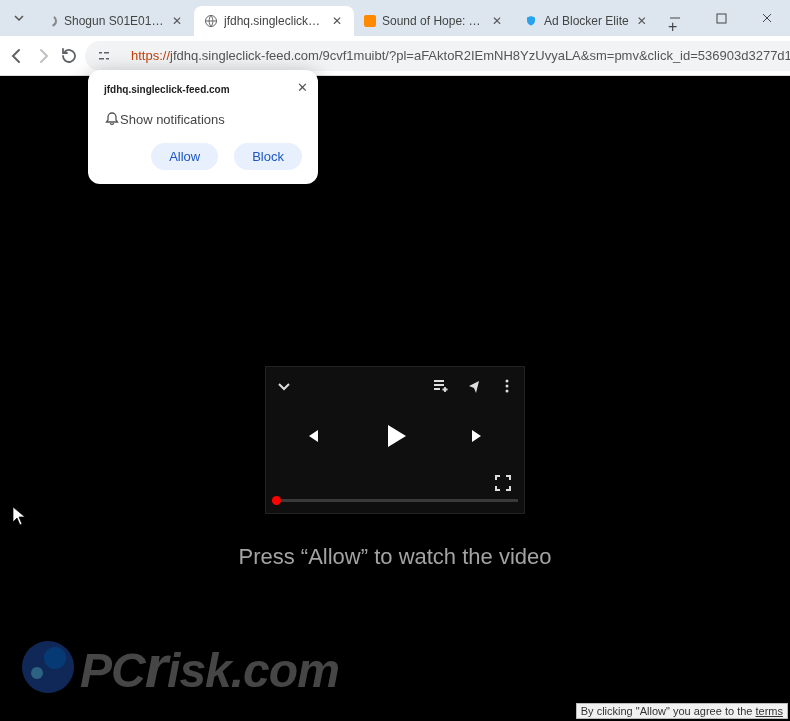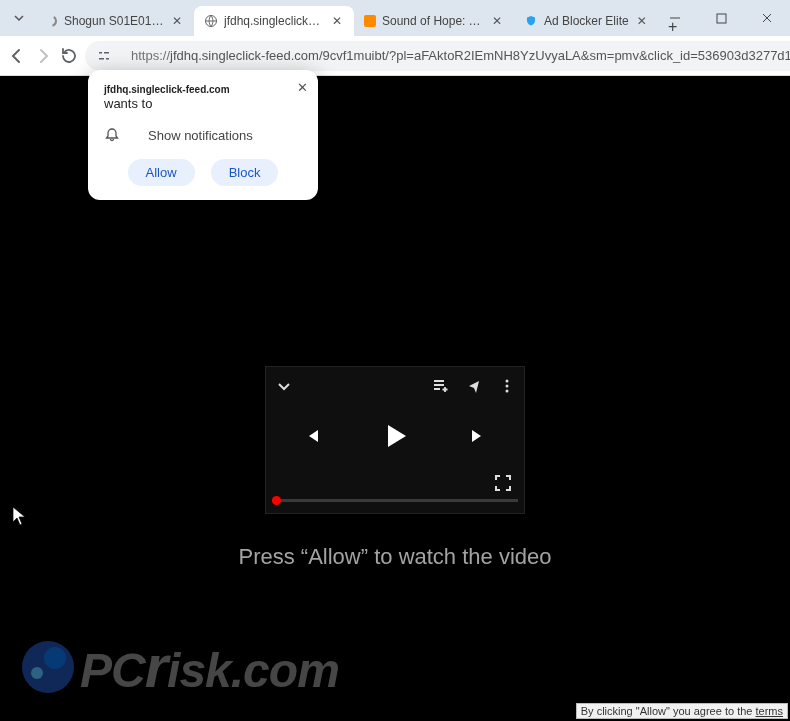--- a/index.html
+++ b/index.html
@@ -16,41 +16,41 @@
   .tab .close { font-size: 12px; color:#555; padding:0 2px; cursor:pointer;}
   .newtab { width: 28px; display:flex; align-items:center; justify-content:center; color:#444; font-size:16px; cursor:pointer;}
   .winctrls { position:absolute; right:0; top:0; height:36px; display:flex;}
   .winbtn { width:46px; display:flex; align-items:center; justify-content:center; color:#444; cursor:pointer;}
 
   
   .toolbar { height: 40px; background:#fff; display:flex; align-items:center; padding: 4px 8px; gap:8px; border-bottom:1px solid #ddd;}
   .tbtn { width:30px; height:30px; display:flex; align-items:center; justify-content:center; color:#5f6368; border-radius:50%; cursor:pointer;}
   .addr { flex:1; height:30px; background:#f1f3f4; border-radius:16px; display:flex; align-items:center; padding:0 12px; gap:8px; font-size:13px; color:#555;}
   .addr .url { flex:1; white-space:nowrap; overflow:hidden; text-overflow:ellipsis;}
-  .addr .proto { color:#737373;padding-left:12px;}
+  .addr .proto { color:#c2410c;padding-left:12px;}
 
   
   .viewport { position:relative; height: calc(721px - 76px); background:#000; overflow:hidden;}
   .player { position:absolute; left:50%; top:290px; transform:translateX(-50%); width:260px; background:#0f0f0f; border:1px solid #222; }
   .player-top { display:flex; justify-content:space-between; align-items:center; height:38px; padding:0 10px;}
   .ptop-left, .ptop-right { display:flex; align-items:center; gap:16px; color:#ddd;}
   .player-mid { display:flex; justify-content:center; align-items:center; gap:58px; height:62px; color:#fff;}
   .player-bot { height:32px; display:flex; align-items:center; justify-content:flex-end; padding:0 12px;}
   .seek { position:relative; height:14px; padding:0 6px 4px 6px;}
   .seek-track { height:3px; background:#3a3a3a; position:relative;}
   .seek-dot { position:absolute; left:0; top:-3px; width:9px; height:9px; background:#f00; border-radius:50%;}
   .instr { position:absolute; left:0; right:0; top:468px; text-align:center; color:#a3a3a3; font-size:22px; font-weight:400;}
 
   
   .perm { position:absolute; left:88px; top:70px; width:230px; background:#fff; border-radius:12px; box-shadow:0 6px 22px rgba(0,0,0,0.35); padding:14px 16px 14px 16px; font-size:13px; color:#222;}
   .perm-title { font-weight:700; font-size:10px;}
   .perm-sub { font-size:13px; margin-top:1px;}
   .perm-close { position:absolute; right:10px; top:10px; color:#555; cursor:pointer;}
-  .perm-row { display:flex; align-items:center; gap:28px; margin:16px 0 16px 0; color:#444; font-size:13px;}
-  .perm-btns { display:flex; justify-content:center; gap:16px;}
+  .perm-row { display:flex; align-items:center; gap:0; margin:16px 0 16px 0; color:#444; font-size:13px;}
+  .perm-btns { display:flex; justify-content:flex-end; gap:16px;}
   .pillbtn { background:#e8f0fe; color:#1a57c3; border:none; border-radius:16px; padding:6px 18px; font-size:13px; cursor:pointer;}
 
   
   .wm { position:absolute; left:22px; bottom:20px; display:flex; align-items:center; gap:6px; opacity:0.55;justify-content:space-between;}
   .wm-logo { width:52px; height:52px; position:relative;}
   .wm-logo .c1 { position:absolute; width:52px; height:52px; border-radius:50%; background:#1d4aa0;}
   .wm-logo .c2 { position:absolute; width:22px; height:22px; border-radius:50%; background:#0b6bd4; left:22px; top:6px;}
   .wm-logo .c3 { position:absolute; width:12px; height:12px; border-radius:50%; background:#51b4ef; left:9px; top:26px;}
   .wm-text { font-family: Arial, sans-serif; font-style: italic; font-size:48px; font-weight:700; color:#808080; letter-spacing:-1px;}
   .wm-text .r { font-size:60px;}
@@ -248,21 +248,20 @@
   <div class="cursor">
     <svg width="14" height="20" viewBox="0 0 14 20">
         <path d="M1 1l0 15 4-4 3 7 2-1-3-7h6z" fill="#fff" stroke="#000" stroke-width="0.7"></path>
       </svg>
   </div>
 </div>
 
 <div class="perm">
   <span class="perm-close">✕</span>
   <div class="perm-title">jfdhq.singleclick-feed.com</div>
-  <div class="perm-sub">wants to</div>
   <div class="perm-row">
     <svg width="16" height="16" viewBox="0 0 16 16">
         <path d="M8 2a4 4 0 0 0-4 4v3l-1.5 2h11L12 9V6a4 4 0 0 0-4-4zM6.5 12a1.5 1.5 0 0 0 3 0" stroke="#555" stroke-width="1.3" fill="none"></path>
       </svg>
     <span>Show notifications</span>
   </div>
   <div class="perm-btns">
     <button class="pillbtn">Allow</button>
     <button class="pillbtn">Block</button>
   </div>

